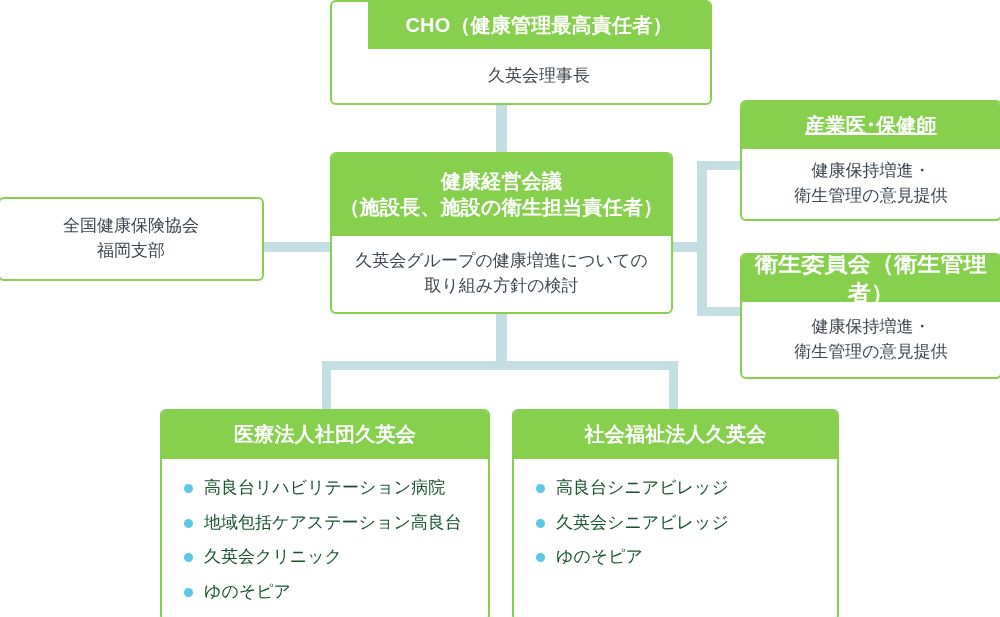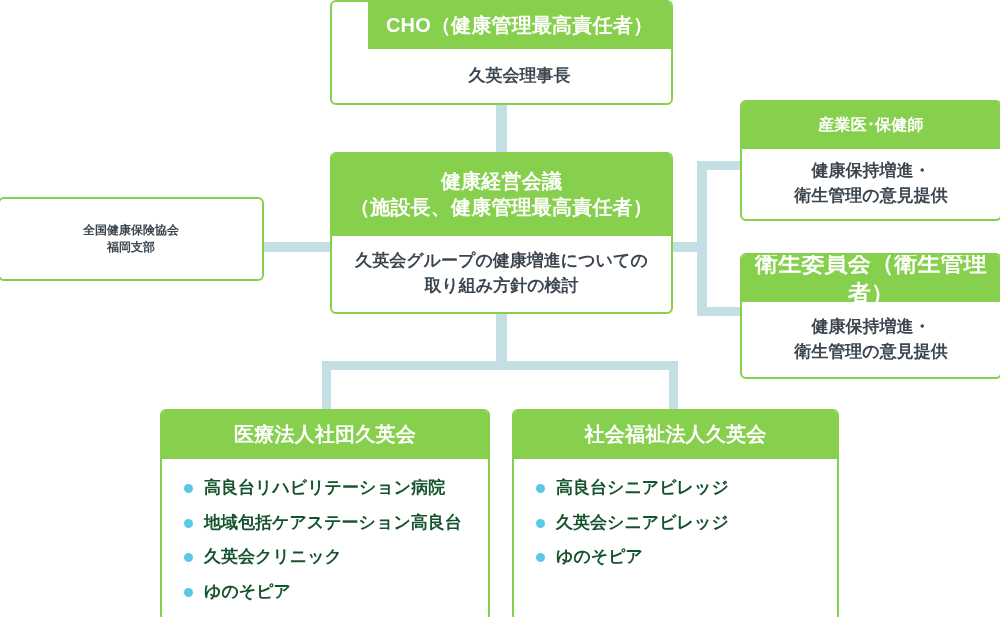--- a/index.html
+++ b/index.html
@@ -51,21 +51,20 @@
   .box .body {
     flex: 1 1 auto;
     color: #3c4650;
     text-align: center;
     line-height: 1.45;
     display: flex;
     align-items: center;
     justify-content: center;
     padding: 6px 8px;
     box-sizing: border-box;
-    font-weight: bold;
   }
   .box .body.plain {
     display: flex;
   }
 
   
   .box .body.list {
     display: block;
     text-align: left;
     padding: 16px 14px 10px 20px;
@@ -89,33 +88,33 @@
     position: absolute;
     left: 2px;
     top: 9px;
     width: 9px;
     height: 9px;
     border-radius: 50%;
     background: #5bc8e8;
   }
 
   
-  #box-cho        { left: 330px; top: 0px;   width: 343px; height: 105px; padding-left: 36px; }
+  #box-cho        { left: 330px; top: 0px;   width: 382px; height: 105px; padding-left: 36px; }
   #box-cho .hdr   { height: 47px; font-size: 20px; }
   #box-cho .body  { font-size: 17px; }
 
   #box-meeting       { left: 330px; top: 152px; width: 343px; height: 162px; }
   #box-meeting .hdr  { height: 82px; font-size: 20px; }
   #box-meeting .body { font-size: 17px; border-radius: 25px; }
 
   #box-kyokai       { left: -2px; top: 197px; width: 266px; height: 84px; }
-  #box-kyokai .body { font-size: 12px; }
+  #box-kyokai .body { font-size: 17px; }
 
   #box-sangyoi       { left: 740px; top: 100px; width: 262px; height: 121px; }
-  #box-sangyoi .hdr  { height: 47px; font-size: 16px; }
+  #box-sangyoi .hdr  { height: 47px; font-size: 20px; text-decoration: underline; }
   #box-sangyoi .body { font-size: 17px; }
 
   #box-eisei       { left: 740px; top: 253px; width: 262px; height: 126px; }
   #box-eisei .hdr  { height: 47px; font-size: 23px; }
   #box-eisei .body { font-size: 17px; }
 
   #box-iryo      { left: 160px; top: 409px; width: 330px; height: 212px; }
   #box-iryo .hdr { height: 48px; font-size: 20px; }
 
   #box-fukushi      { left: 512px; top: 409px; width: 327px; height: 212px; }
@@ -145,21 +144,21 @@
 
   <div class="box" id="box-cho">
     <div class="hdr">CHO（健康管理最高責任者）</div>
     <div class="body plain">久英会理事長</div>
   </div>
 
   <div class="box" id="box-meeting">
     <div class="hdr">
       <div>
         <div>健康経営会議</div>
-        <div>（施設長、健康管理最高責任者）</div>
+        <div>（施設長、施設の衛生担当責任者）</div>
       </div>
     </div>
     <div class="body plain">
       <div>
         <div>久英会グループの健康増進についての</div>
         <div>取り組み方針の検討</div>
       </div>
     </div>
   </div>
 

